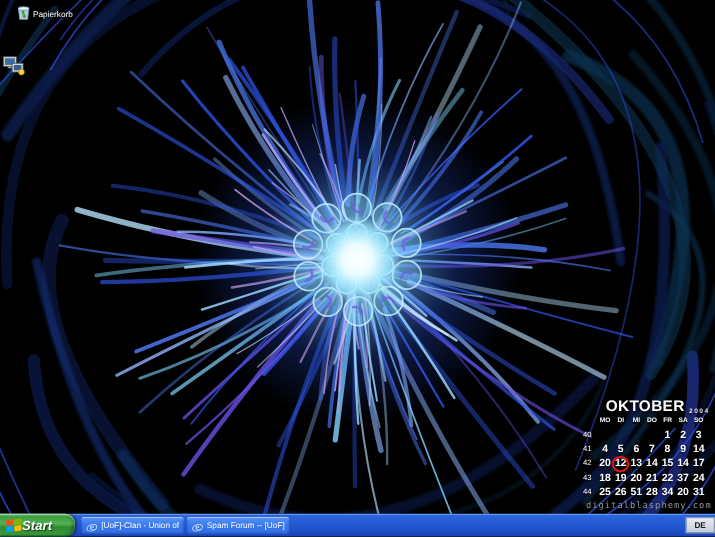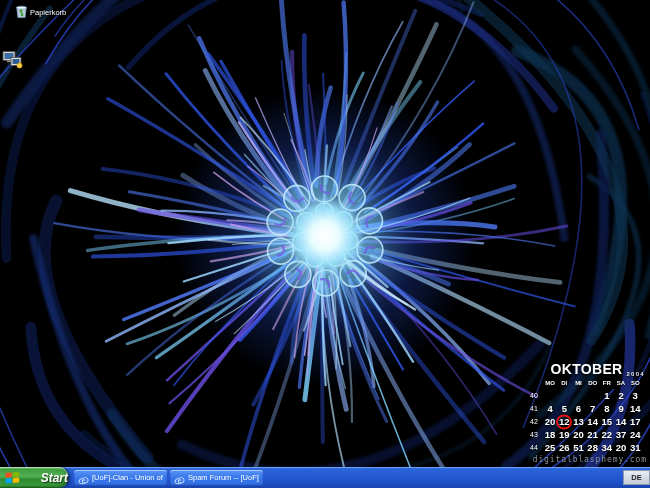--- a/index.html
+++ b/index.html
@@ -29,21 +29,21 @@
                position:relative;text-shadow:0 1px 2px #000;}
   #calGrid .dy.ring::after{content:"";position:absolute;left:50%;top:50%;width:12px;height:11px;
                transform:translate(-50%,-50%);border:2px solid #e01212;border-radius:50%;}
   #credit{position:absolute;right:3px;top:455px;font-family:"DejaVu Sans Mono",monospace;
           font-size:8px;letter-spacing:.9px;color:#8f9399;}
 
   
   #taskbar{position:absolute;left:0;bottom:0;width:650px;height:21px;display:flex;align-items:center;
     background:linear-gradient(to bottom,#4b81e8 0%,#3a74e2 4%,#2a64da 9%,#2459d3 46%,#1d4dc2 80%,#1843ae 100%);
     box-shadow:inset 0 1px 0 #6d9ff5;}
-  #startBtn{height:21px;width:68px;flex:none;display:flex;align-items:center;gap:21px;padding-left:5px;
+  #startBtn{height:21px;width:68px;flex:none;display:flex;align-items:center;gap:0;padding-left:5px;
     box-sizing:border-box;border-radius:0 9px 9px 0;cursor:pointer;
     background:linear-gradient(to bottom,#7ecb7e,#3f9e3f 12%,#52b152 45%,#2f8a2f 58%,#3c9a3c 90%,#1c6b1c);
     box-shadow:inset 0 1px 1px rgba(255,255,255,.55),inset -2px -1px 3px rgba(0,45,0,.4),2px 0 3px rgba(0,0,0,.45);}
   #startBtn .slabel{color:#fff;font-size:12px;font-weight:bold;font-style:italic;
     text-shadow:1px 1px 1px rgba(0,0,0,.65);}
   #tasks{display:flex;align-items:center;gap:3px;margin-left:6px;flex:none;}
   .task{width:93px;height:16px;display:flex;align-items:center;gap:3px;padding:0 4px;box-sizing:border-box;
     border-radius:2.5px;cursor:pointer;overflow:hidden;
     background:linear-gradient(to bottom,#5a95f6,#3a79ec 45%,#2f6ee4);
     box-shadow:inset 0 1px 0 rgba(255,255,255,.5),inset 0 -1px 2px rgba(0,0,40,.35);}

